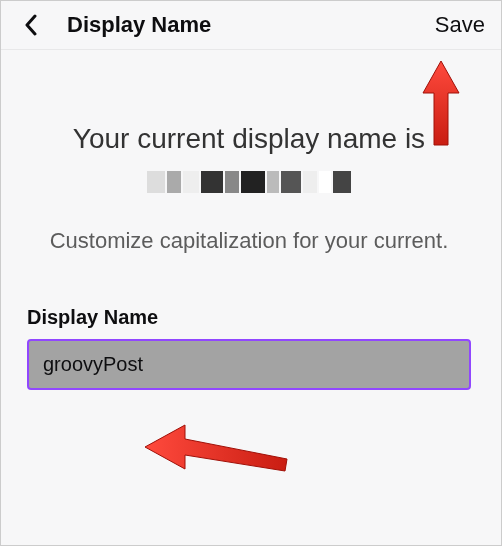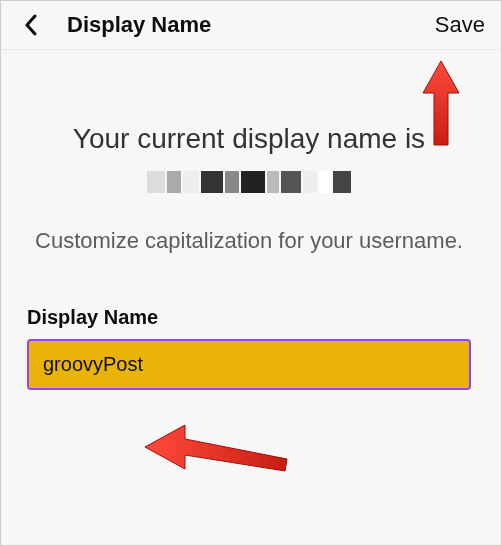--- a/index.html
+++ b/index.html
@@ -76,21 +76,21 @@
       font-size: 20px;
       font-weight: 700;
       margin-bottom: 10px;
     }
     .text-input {
       width: 100%;
       font-size: 20px;
       padding: 12px 14px;
       border: 2px solid #9147ff;
       border-radius: 4px;
-      background: #eab308;
+      background: #a3a3a3;
       outline: none;
       font-family: inherit;
       color: #0e0e10;
     }
     
     .arrow {
       position: absolute;
       pointer-events: none;
     }
     .arrow svg { display: block; }
@@ -118,21 +118,21 @@
       <span style="width:22px;background:#333"></span>
       <span style="width:14px;background:#888"></span>
       <span style="width:24px;background:#222"></span>
       <span style="width:12px;background:#bbb"></span>
       <span style="width:20px;background:#555"></span>
       <span style="width:14px;background:#eee"></span>
       <span style="width:12px;background:#fff"></span>
       <span style="width:18px;background:#444"></span>
     </span>
   </div>
-  <div class="subheading">Customize capitalization for your username.</div>
+  <div class="subheading">Customize capitalization for your current.</div>
 
   <div class="field-group">
     <div class="field-label">Display Name</div>
     <input class="text-input" type="text" value="groovyPost" style="">
   </div>
 </div>
 
 <div class="arrow" style="left:418px; top:58px;">
   <svg width="44" height="90" viewBox="0 0 44 90">
     <defs>

